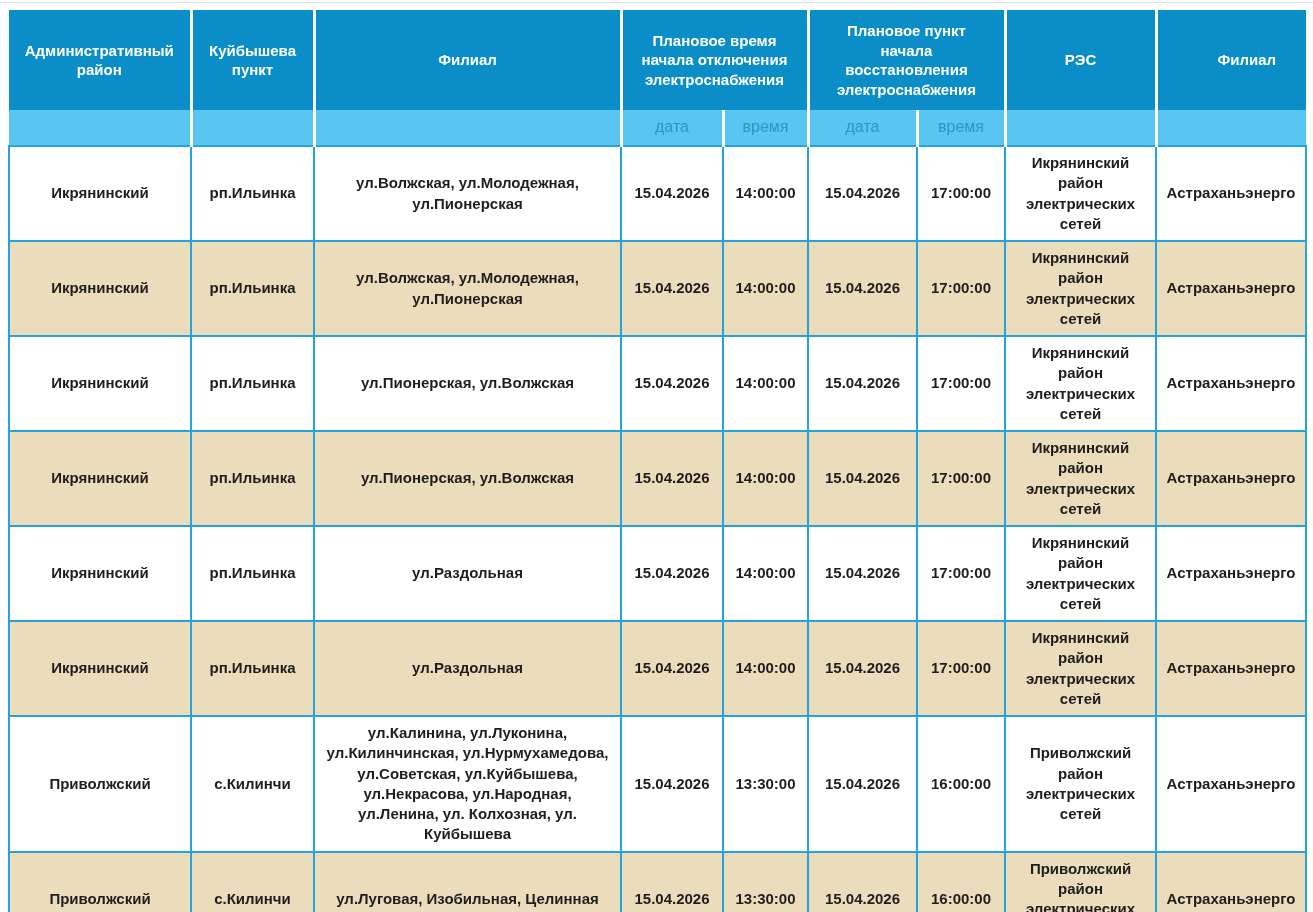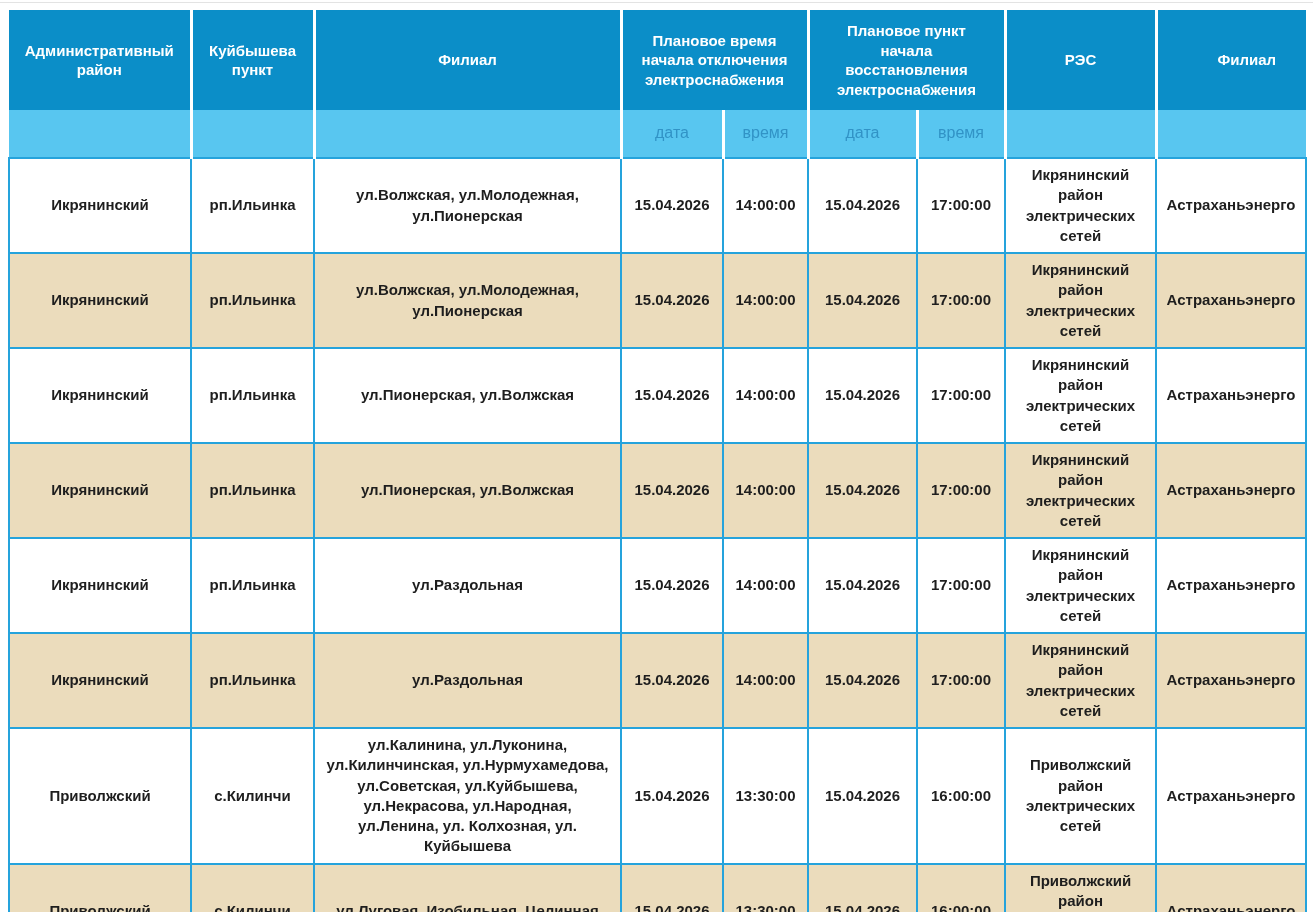--- a/index.html
+++ b/index.html
@@ -34,21 +34,21 @@
     line-height: 1.3;
   }
   thead th:first-child { border-left: none; }
   thead th:last-child  { border-right: none; padding-left: 40px; }
   thead tr.main-header th { height: 100px; }
   thead tr.sub-header th {
     background: #58c6f0;
     color: #3193c6;
     font-weight: 400;
     font-size: 16px;
-    height: 48px;
+    height: 36px;
   }
   
   tbody td {
     border: 2px solid #25a3dc;
     background: #ffffff;
     color: #1e1e1e;
     font-size: 15px;
     font-weight: 700;
     text-align: center;
     vertical-align: middle;

